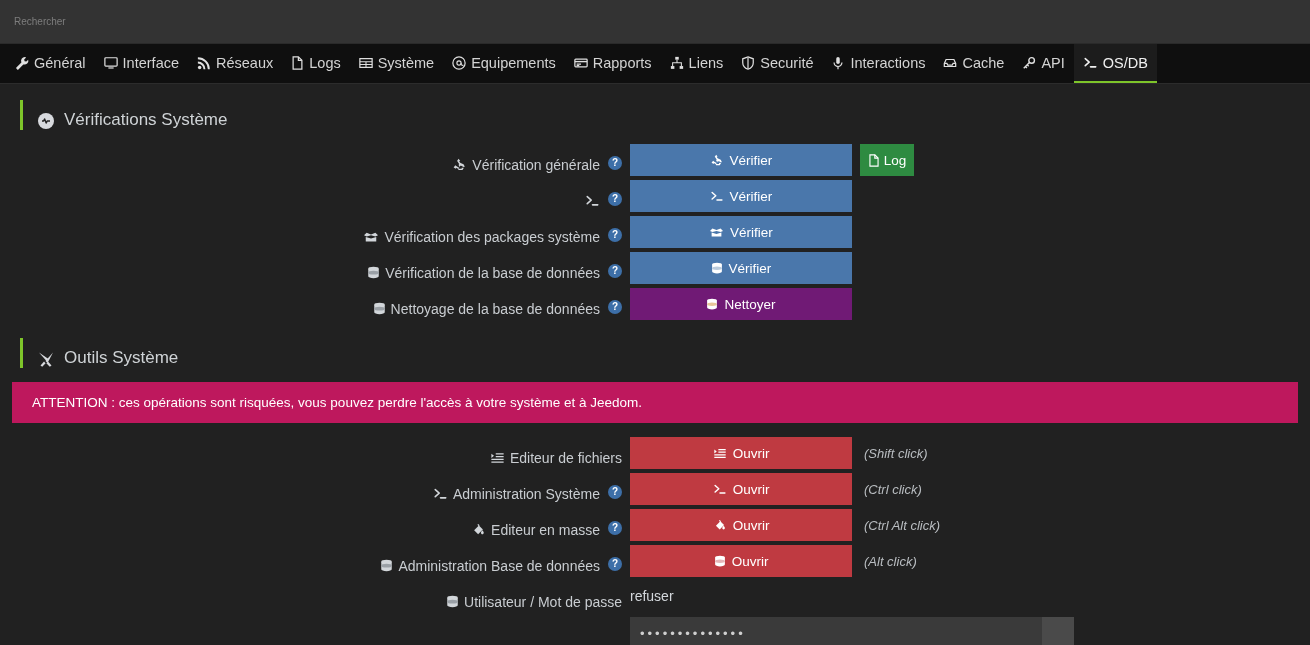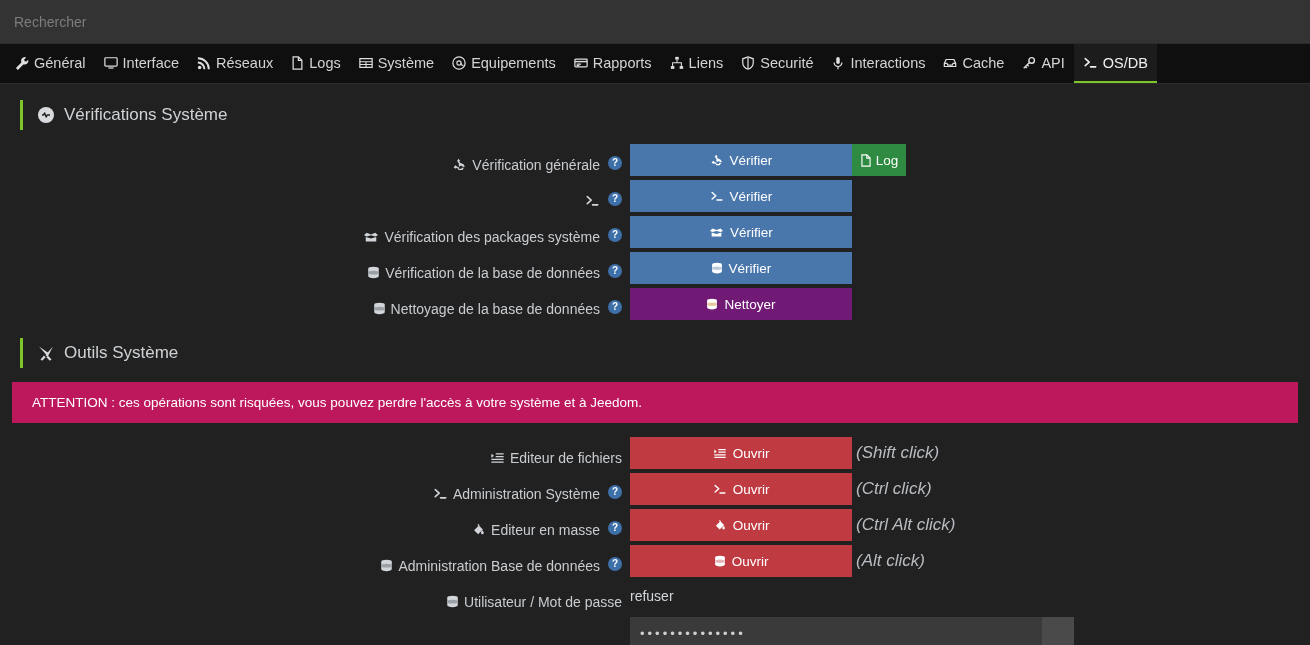--- a/index.html
+++ b/index.html
@@ -20,21 +20,21 @@
     align-items: center;
     padding: 0 14px;
     border-bottom: 1px solid #2a2a2a;
   }
   .searchbar input {
     background: transparent;
     border: none;
     outline: none;
     color: #cccccc;
     font-family: "Liberation Sans", sans-serif;
-    font-size: 14px;
+    font-size: 10px;
     width: 100%;
     padding: 0;
   }
   .searchbar input::placeholder { color: #7d7d7d; }
 
   
   .tabbar {
     height: 40px;
     background: #0f0f0f;
     display: flex;
@@ -59,21 +59,21 @@
     background: #1c1c1c;
     color: #f0f0f0;
     border-bottom: 2px solid #7ec52a;
   }
 
   
   .content { position: relative; height: 561px; overflow: hidden; }
 
   .section-head {
     display: flex;
-    align-items: center;
+    align-items: flex-end;
     gap: 9px;
     margin: 16px 0 0 20px;
     padding-left: 14px;
     border-left: 3px solid #7ec52a;
     height: 30px;
   }
   .section-head .stitle {
     font-size: 17px;
     color: #cfd3d6;
     font-weight: normal;
@@ -121,21 +121,21 @@
     font-weight: bold;
     display: inline-flex;
     align-items: center;
     justify-content: center;
     margin-left: 3px;
     align-self: flex-start;
     margin-top: 4px;
     cursor: pointer;
     line-height: 1;
   }
-  .row-ctrl { display: flex; align-items: center; }
+  .row-ctrl { display: flex; align-items: center; gap: 8px; }
 
   .btn {
     width: 222px;
     height: 32px;
     border: none;
     color: #ffffff;
     font-size: 13.5px;
     font-family: "Liberation Sans", sans-serif;
     display: inline-flex;
     align-items: center;
@@ -144,21 +144,21 @@
     cursor: pointer;
     padding: 0;
   }
   .btn.blue { background: #4a77ab; }
   .btn.orange { background: #701a75; }
   .btn.red { background: #bf3a41; }
   .btn.green { width: 54px; background: #2e8b41; font-size: 13.5px; gap: 4px; }
   .btn .bicon { display: inline-flex; align-items: center; }
 
   .hint {
-    font-size: 17px;
+    font-size: 13px;
     font-style: italic;
     color: #b9bdc1;
     margin-left: 4px;
   }
 
   .value-text {
     font-size: 14px;
     color: #d4d8dc;
     padding-top: 7px;
   }

